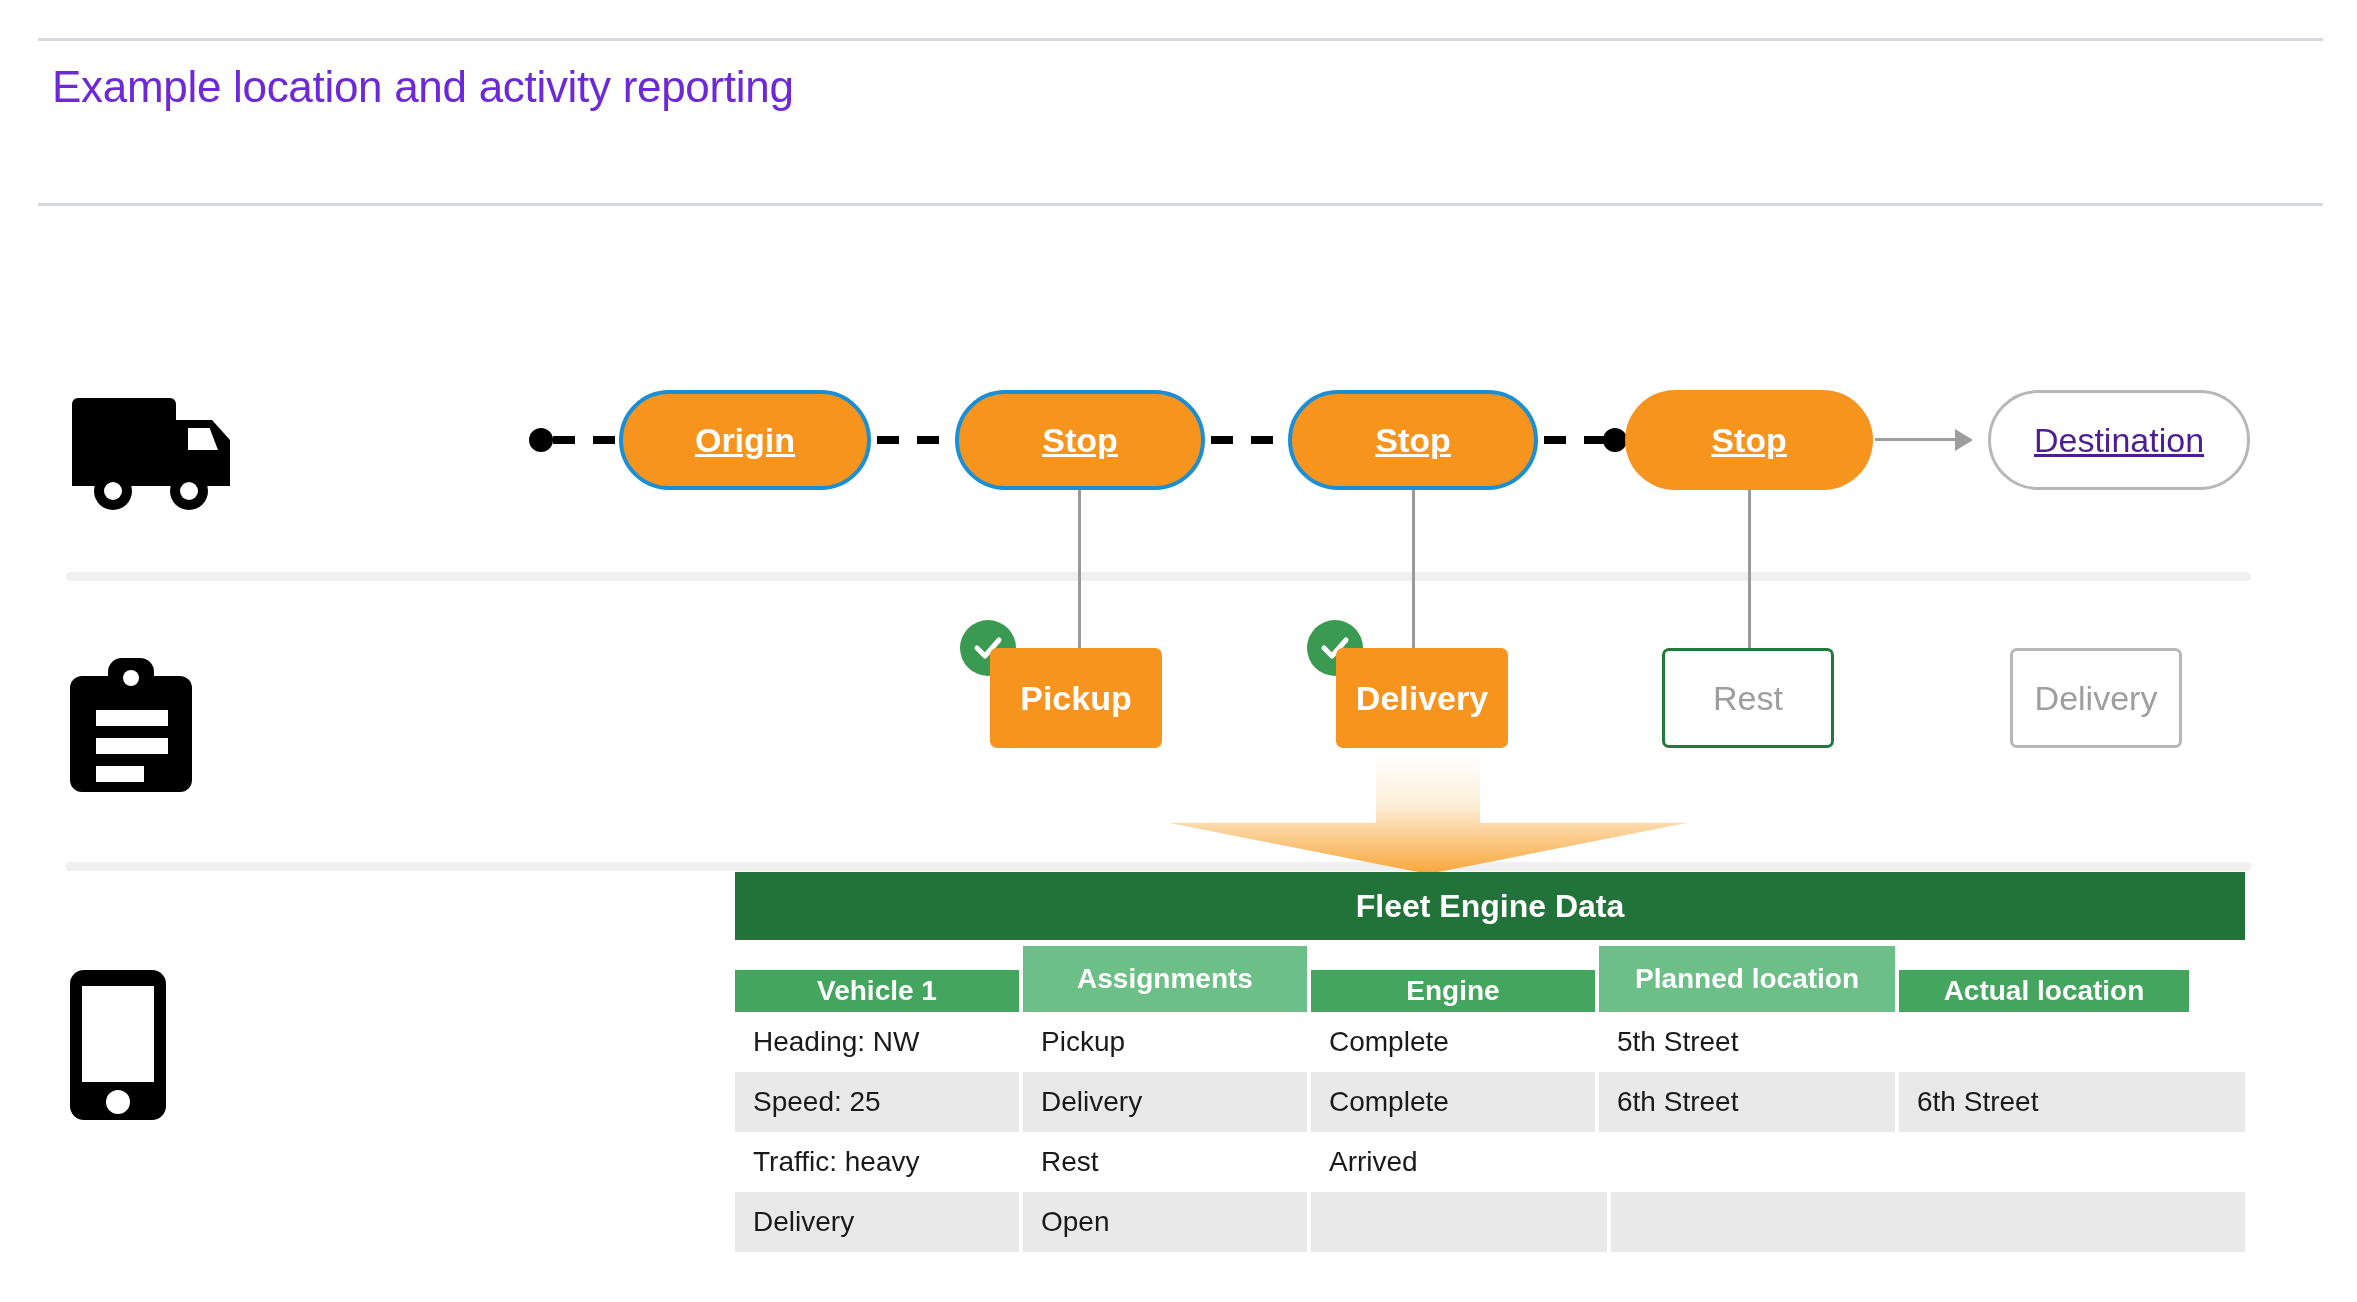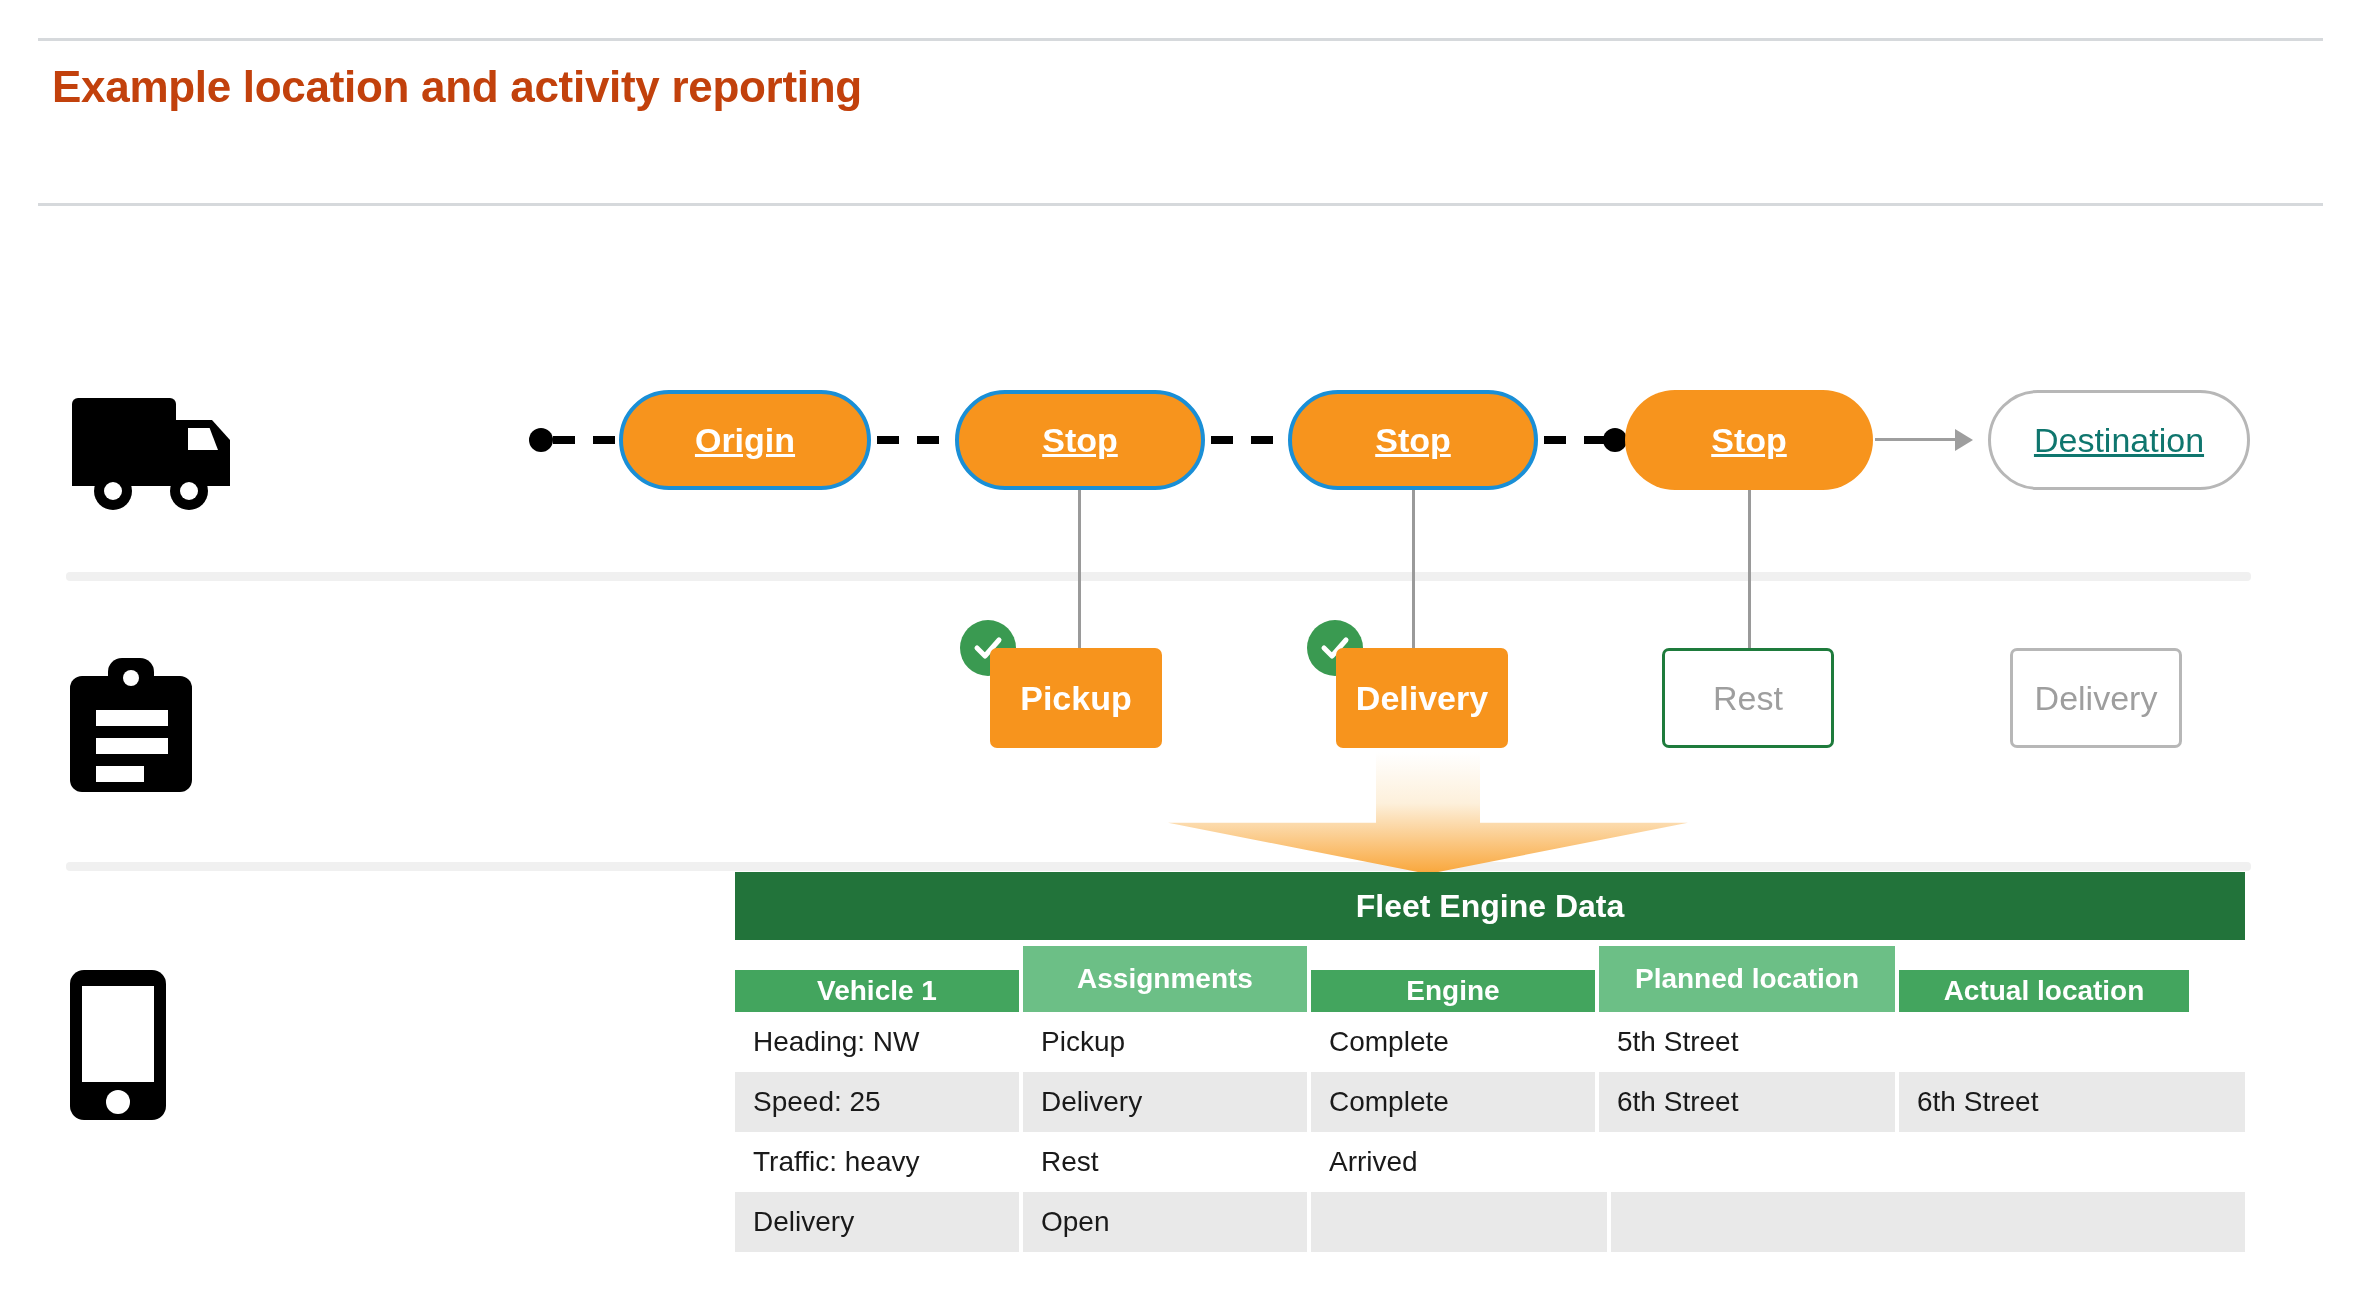--- a/index.html
+++ b/index.html
@@ -10,21 +10,21 @@
     overflow:hidden;
     position:relative;
   }
   .canvas{position:absolute;left:0;top:0;width:2357px;height:1302px;}
 
   
   .rule-top{position:absolute;left:38px;top:38px;width:2285px;height:3px;background:#d6d9dc;}
   .rule-bot{position:absolute;left:38px;top:203px;width:2285px;height:3px;background:#d6d9dc;}
   .page-title{
     position:absolute;left:52px;top:62px;
-    font-size:44px;font-weight:bold;color:#c2410c;
+    font-size:44px;font-weight:normal;color:#6d28d9;
     letter-spacing:-0.3px;white-space:nowrap;
   }
 
   
   .row-sep{position:absolute;left:66px;width:2185px;height:9px;background:#f0f0f0;border-radius:4px;}
   .row-sep.s1{top:572px;}
   .row-sep.s2{top:862px;}
 
   
   .rail-icon{position:absolute;color:#000;}
@@ -61,21 +61,21 @@
   .pill{
     position:absolute;top:390px;height:100px;
     border-radius:50px;
     display:flex;align-items:center;justify-content:center;
     font-size:34px;font-weight:bold;color:#ffffff;
     background:#F7941D;
     box-sizing:border-box;
     text-decoration:underline;
   }
   .pill.bordered{border:4px solid #1A8FD6;}
-  .pill.ghost{background:#ffffff;border:3px solid #b7b7b7;color:#0f766e;font-weight:normal;text-align:right;}
+  .pill.ghost{background:#ffffff;border:3px solid #b7b7b7;color:#4c1d95;font-weight:normal;text-align:right;}
 
   .dot{position:absolute;width:24px;height:24px;border-radius:50%;background:#000;top:428px;}
 
   .dash{position:absolute;top:436px;height:8px;
     background-image:repeating-linear-gradient(to right,#000 0 22px,rgba(0,0,0,0) 22px 40px);}
 
   .arrow-line{position:absolute;top:438px;height:3px;background:#9e9e9e;}
   .arrow-head{position:absolute;top:429px;width:0;height:0;
      border-top:11px solid transparent;border-bottom:11px solid transparent;border-left:18px solid #9e9e9e;}
 

